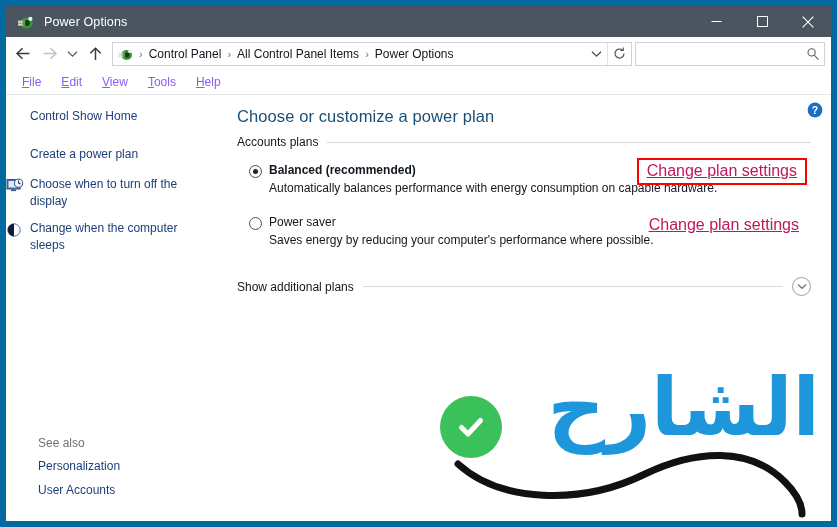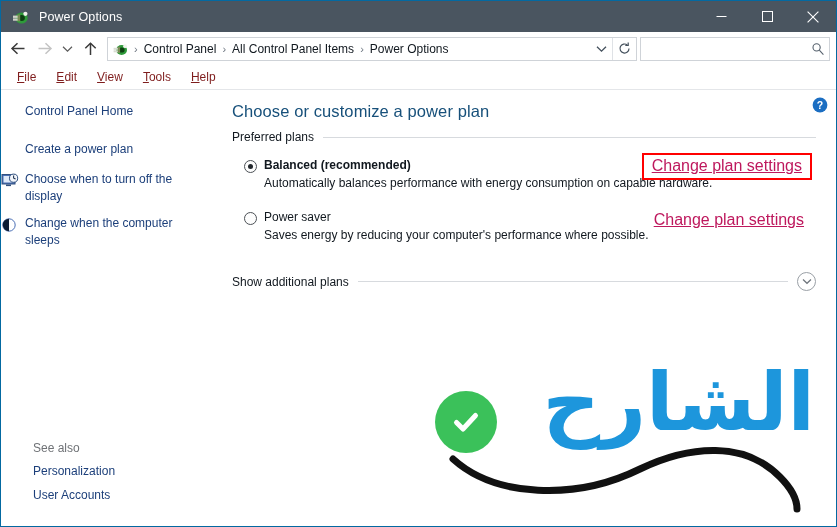--- a/index.html
+++ b/index.html
@@ -12,21 +12,21 @@
     font-family: "Liberation Sans", sans-serif;
     font-size: 12px;
     color: #000000;
     overflow: hidden;
     position: relative;
   }
 
   
   .window {
     width: 837px; height: 527px;
-    border: 1px solid #0369a1;
+    border: 6px solid #0369a1;
     background: #ffffff;
     display: flex; flex-direction: column;
     position: relative;
     overflow: hidden;
   }
 
   
   .titlebar {
     height: 31px;
     background: #4a5560;
@@ -131,21 +131,21 @@
 
   
   .menubar {
     height: 25px;
     display: flex; align-items: center;
     padding-left: 6px;
     flex: 0 0 auto;
     border-bottom: 1px solid #e4e6e9;
   }
   .menu-item {
-    font-size: 12px; color: #7f1d1d;
+    font-size: 12px; color: #8b5cf6;
     padding: 0 10px; line-height: 25px;
   }
   .menu-item u { text-underline-offset: 1px; }
 
   
   .content {
     flex: 1 1 auto;
     display: flex;
     position: relative;
     min-height: 0;
@@ -415,21 +415,21 @@
     <div class="menu-item"><u>V</u><span>iew</span></div>
     <div class="menu-item"><u>T</u><span>ools</span></div>
     <div class="menu-item"><u>H</u><span>elp</span></div>
   </div>
 
   <div class="content">
 
     <div class="sidebar">
       <div class="side-link side-home">
         <span class="side-ico"></span>
-        <span class="side-txt">Control Panel Home</span>
+        <span class="side-txt">Control Show Home</span>
       </div>
 
 
       <div class="side-link side-gap">
         <span class="side-ico"></span>
         <span class="side-txt">Create a power plan</span>
       </div>
 
       <div class="side-link side-gap">
         <span class="side-ico">
@@ -469,21 +469,21 @@
         <svg viewBox="0 0 16 16" width="16" height="16">
           <circle cx="8" cy="8" r="7.4" fill="#1b6ec2"></circle>
           <text x="8" y="11.7" text-anchor="middle" font-family="Liberation Sans, sans-serif" font-size="10.5" font-weight="bold" fill="#ffffff">?</text>
         </svg>
       </div>
 
       <h1 class="h1">Choose or customize a power plan</h1>
 
 
       <div class="group">
-        <span class="group-label">Preferred plans</span>
+        <span class="group-label">Accounts plans</span>
         <span class="group-rule"></span>
       </div>
 
       <div class="plan">
         <div class="plan-row">
           <span class="radio checked"></span>
           <span class="plan-name bold">Balanced (recommended)</span>
         </div>
         <div class="plan-desc">Automatically balances performance with energy consumption on capable hardware.</div>
         <a href="#" class="plan-link highlight">Change plan settings</a>

